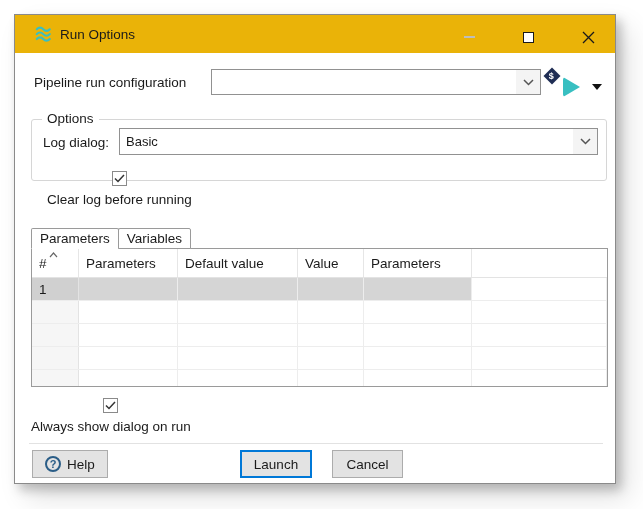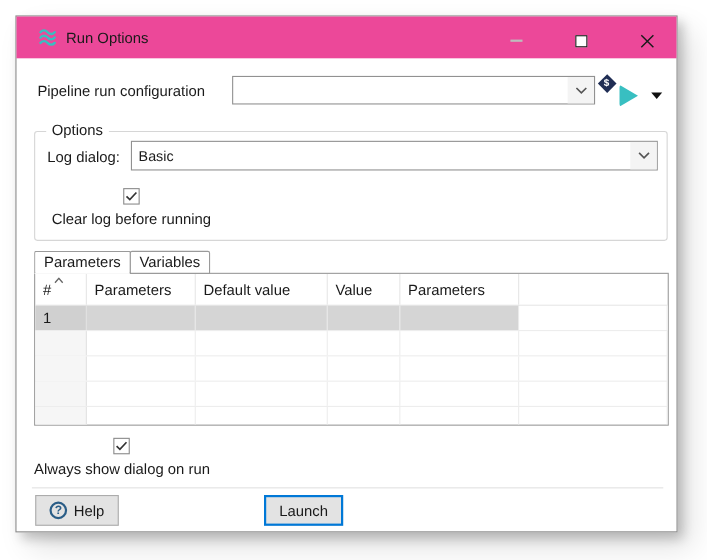--- a/index.html
+++ b/index.html
@@ -4,21 +4,21 @@
 <style>
   * { box-sizing: border-box; margin: 0; padding: 0; }
   html,body { width: 643px; height: 509px; background: #fff; overflow: hidden;
               font-family: "Liberation Sans", sans-serif; color: #1a1a1a; }
 
   .dialog { position: absolute; left: 14px; top: 14px; width: 602px; height: 470px;
             background: #fff; border: 1px solid #8a8a8a;
             box-shadow: 5px 6px 10px rgba(0,0,0,0.22), 12px 14px 26px rgba(0,0,0,0.12); }
 
   
-  .titlebar { position: absolute; left: 0; top: 0; right: 0; height: 38px; background: #ec4899; text-align: center; }
+  .titlebar { position: absolute; left: 0; top: 0; right: 0; height: 38px; background: #eab308; text-align: center; }
   .hop-logo { position: absolute; left: 20px; top: 11px; width: 18px; height: 17px; }
   .title-text { position: absolute; left: 45px; top: 12px; font-size: 13.5px; }
   .winbtn { position: absolute; top: 11px; width: 24px; height: 22px; display: flex;
             align-items: center; justify-content: center; cursor: default; }
   .btn-min { left: 442px; }
   .btn-max { left: 501px; }
   .btn-close { left: 561px; }
   .min-glyph { width: 11px; height: 2px; background: #bdbdbd; }
   .max-glyph { width: 11px; height: 11px; border: 1.4px solid #1a1a1a; background: #fff; }
 
@@ -36,21 +36,21 @@
                  align-items: center; justify-content: center; }
   .var-diamond span { transform: rotate(-45deg); color: #fff; font-size: 9px; font-weight: bold; line-height: 1; }
   .play-tri { position: absolute; left: 548px; top: 62px; width: 0; height: 0;
               border-left: 17px solid #38bfc1; border-top: 10px solid transparent;
               border-bottom: 10px solid transparent; border-radius: 3px; }
   .caret-down { position: absolute; left: 577px; top: 69px; width: 0; height: 0;
                 border-left: 5px solid transparent; border-right: 5px solid transparent;
                 border-top: 6px solid #111; }
 
   
-  .group { position: absolute; left: 16px; top: 104px; width: 576px; height: 100px;
+  .group { position: absolute; left: 16px; top: 104px; width: 576px; height: 62px;
            border: 1px solid #d6d6d6; border-radius: 3px; }
   .group-legend { position: absolute; left: 10px; top: -9px; background: #fff;
                   padding: 0 5px; font-size: 13.5px; }
   .loglevel-label { position: absolute; left: 11px; top: 15px; font-size: 13.5px; }
   .loglevel-combo { left: 87px; top: 8px; width: 479px; height: 27px; }
   .chk-row { position: absolute; display: flex; align-items: center; gap: 6px; font-size: 13.5px; flex-direction: column; }
   .chk-clearlog { left: 15px; top: 51px; }
   .checkbox { width: 15px; height: 15px; background: #fff; border: 1px solid #8a8a8a;
               display: flex; align-items: center; justify-content: center; }
 
@@ -232,14 +232,17 @@
 
   <div class="separator"></div>
 
   <div class="btn btn-help">
     <span class="help-circle">?</span>
     <span>Help</span>
   </div>
   <div class="btn btn-launch">
     <span>Launch</span>
   </div>
+  <div class="btn btn-cancel">
+    <span>Cancel</span>
+  </div>
 
 </div>
 
 </body></html>

